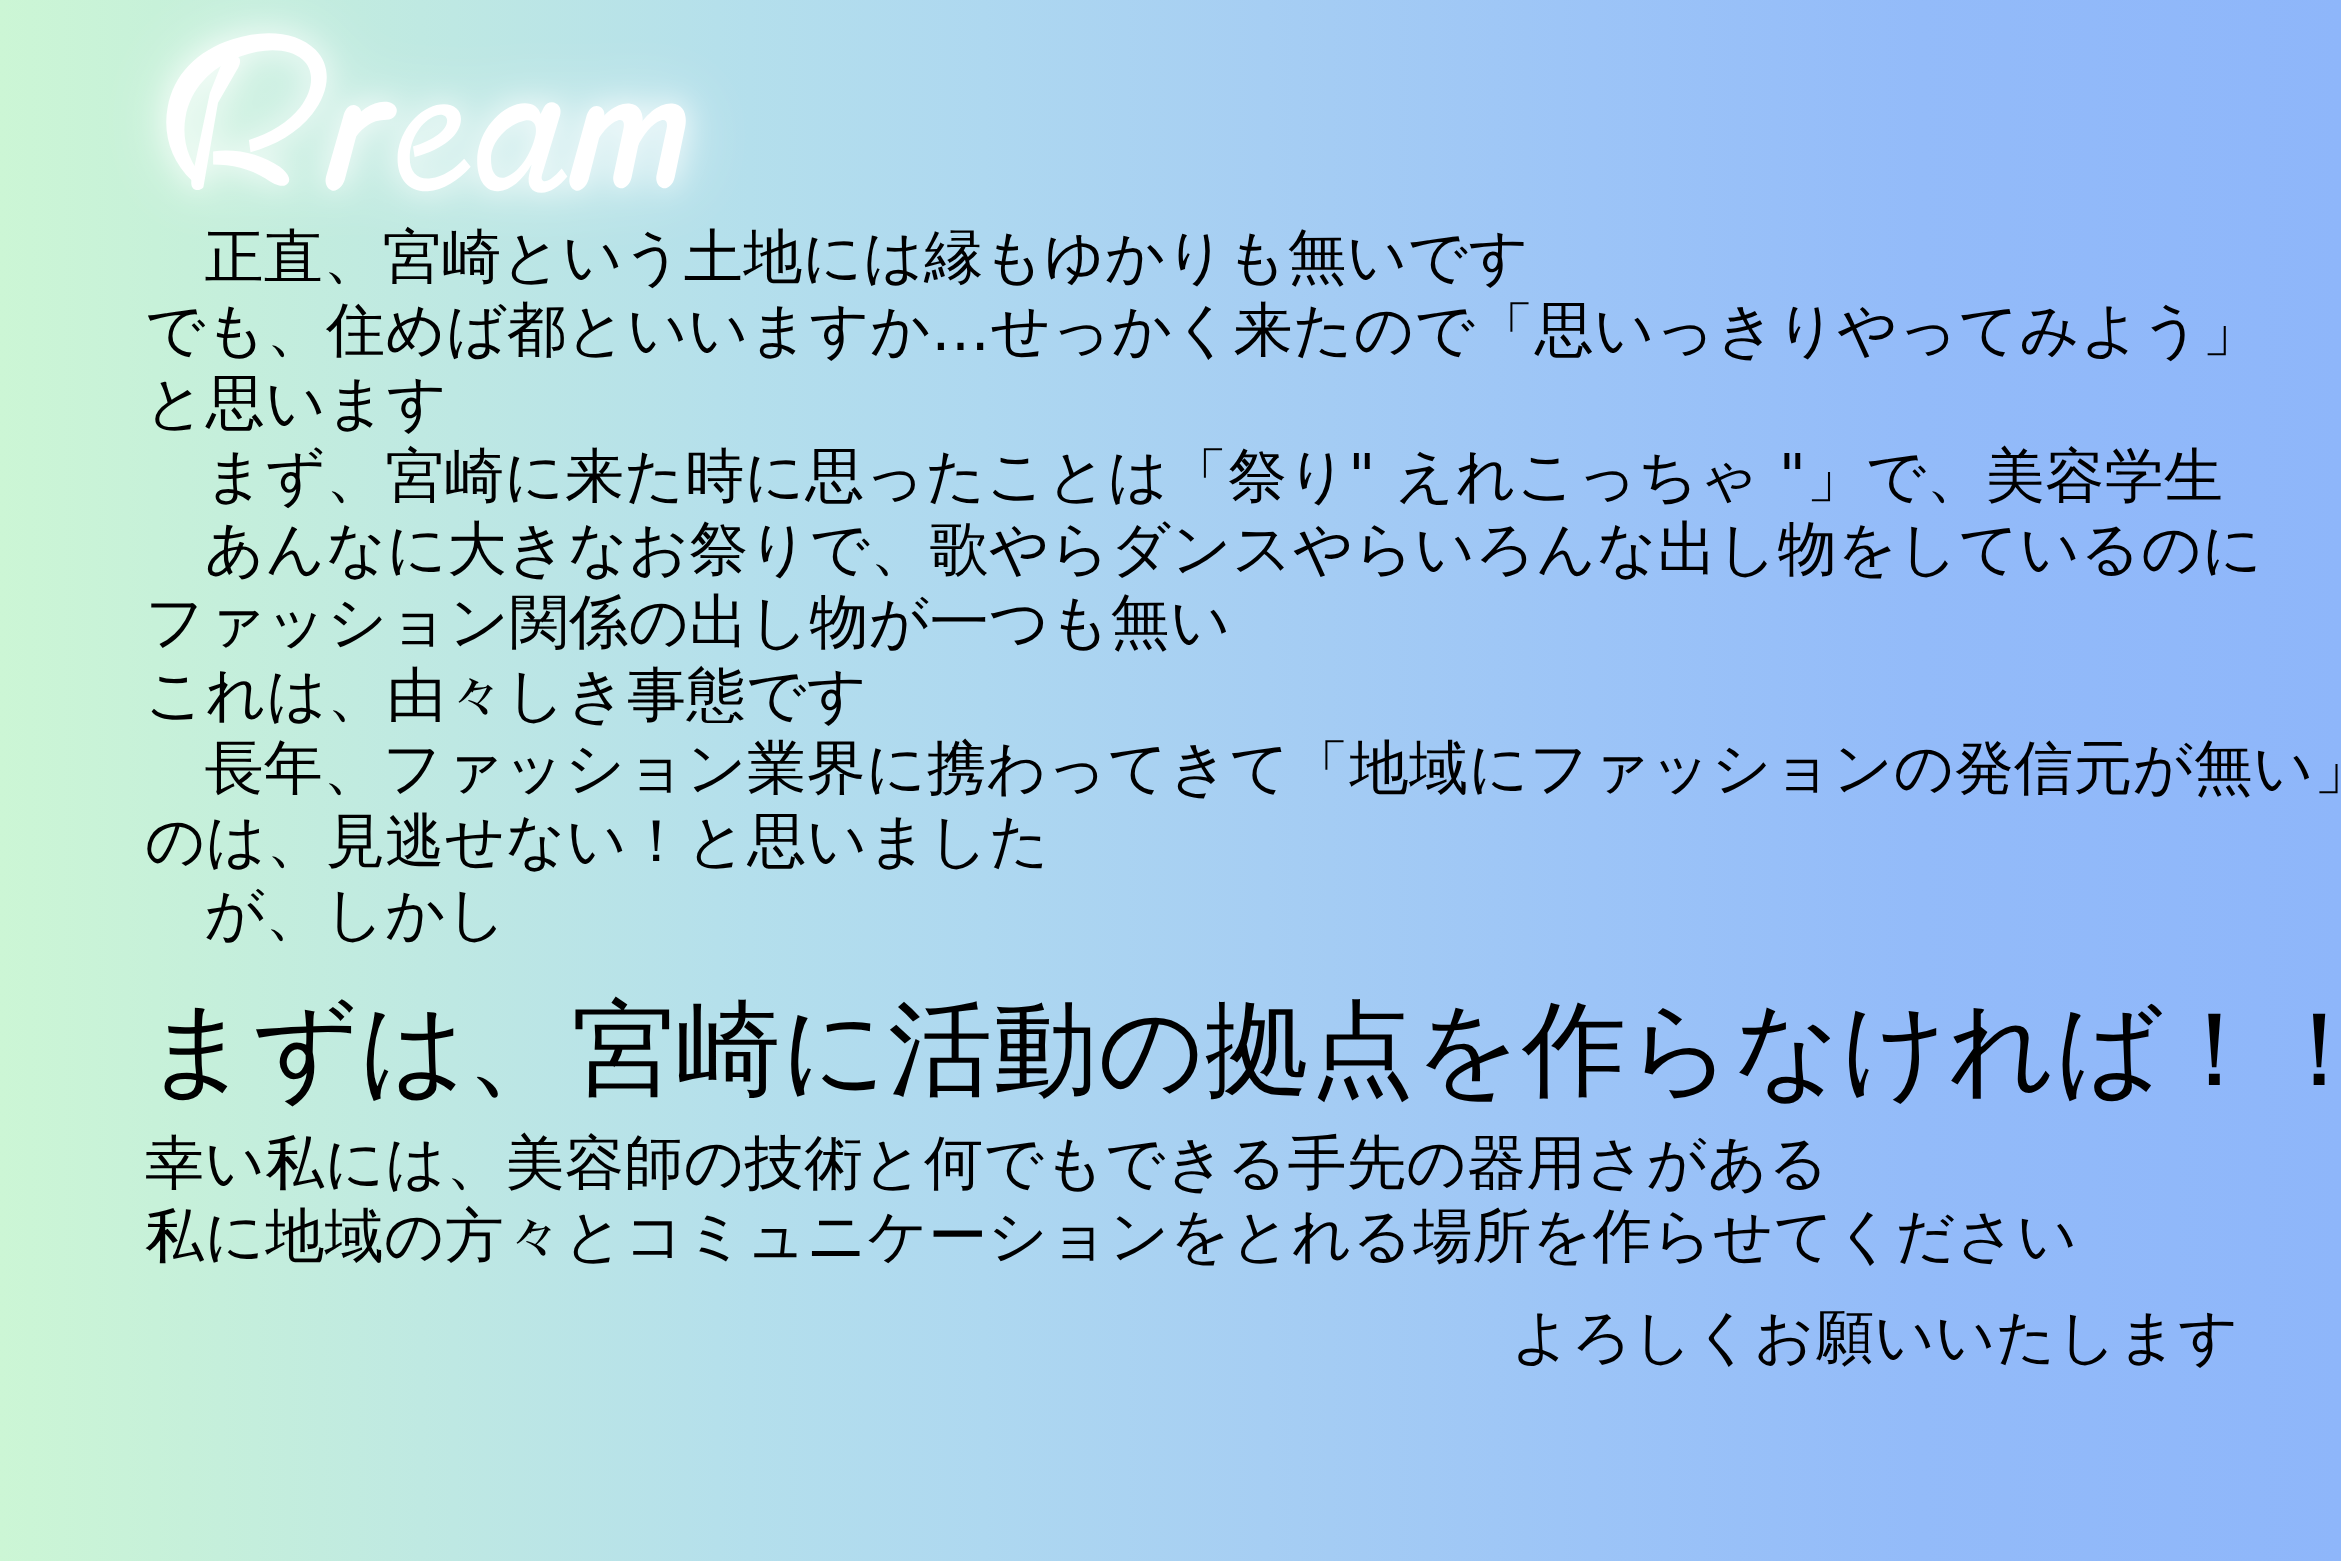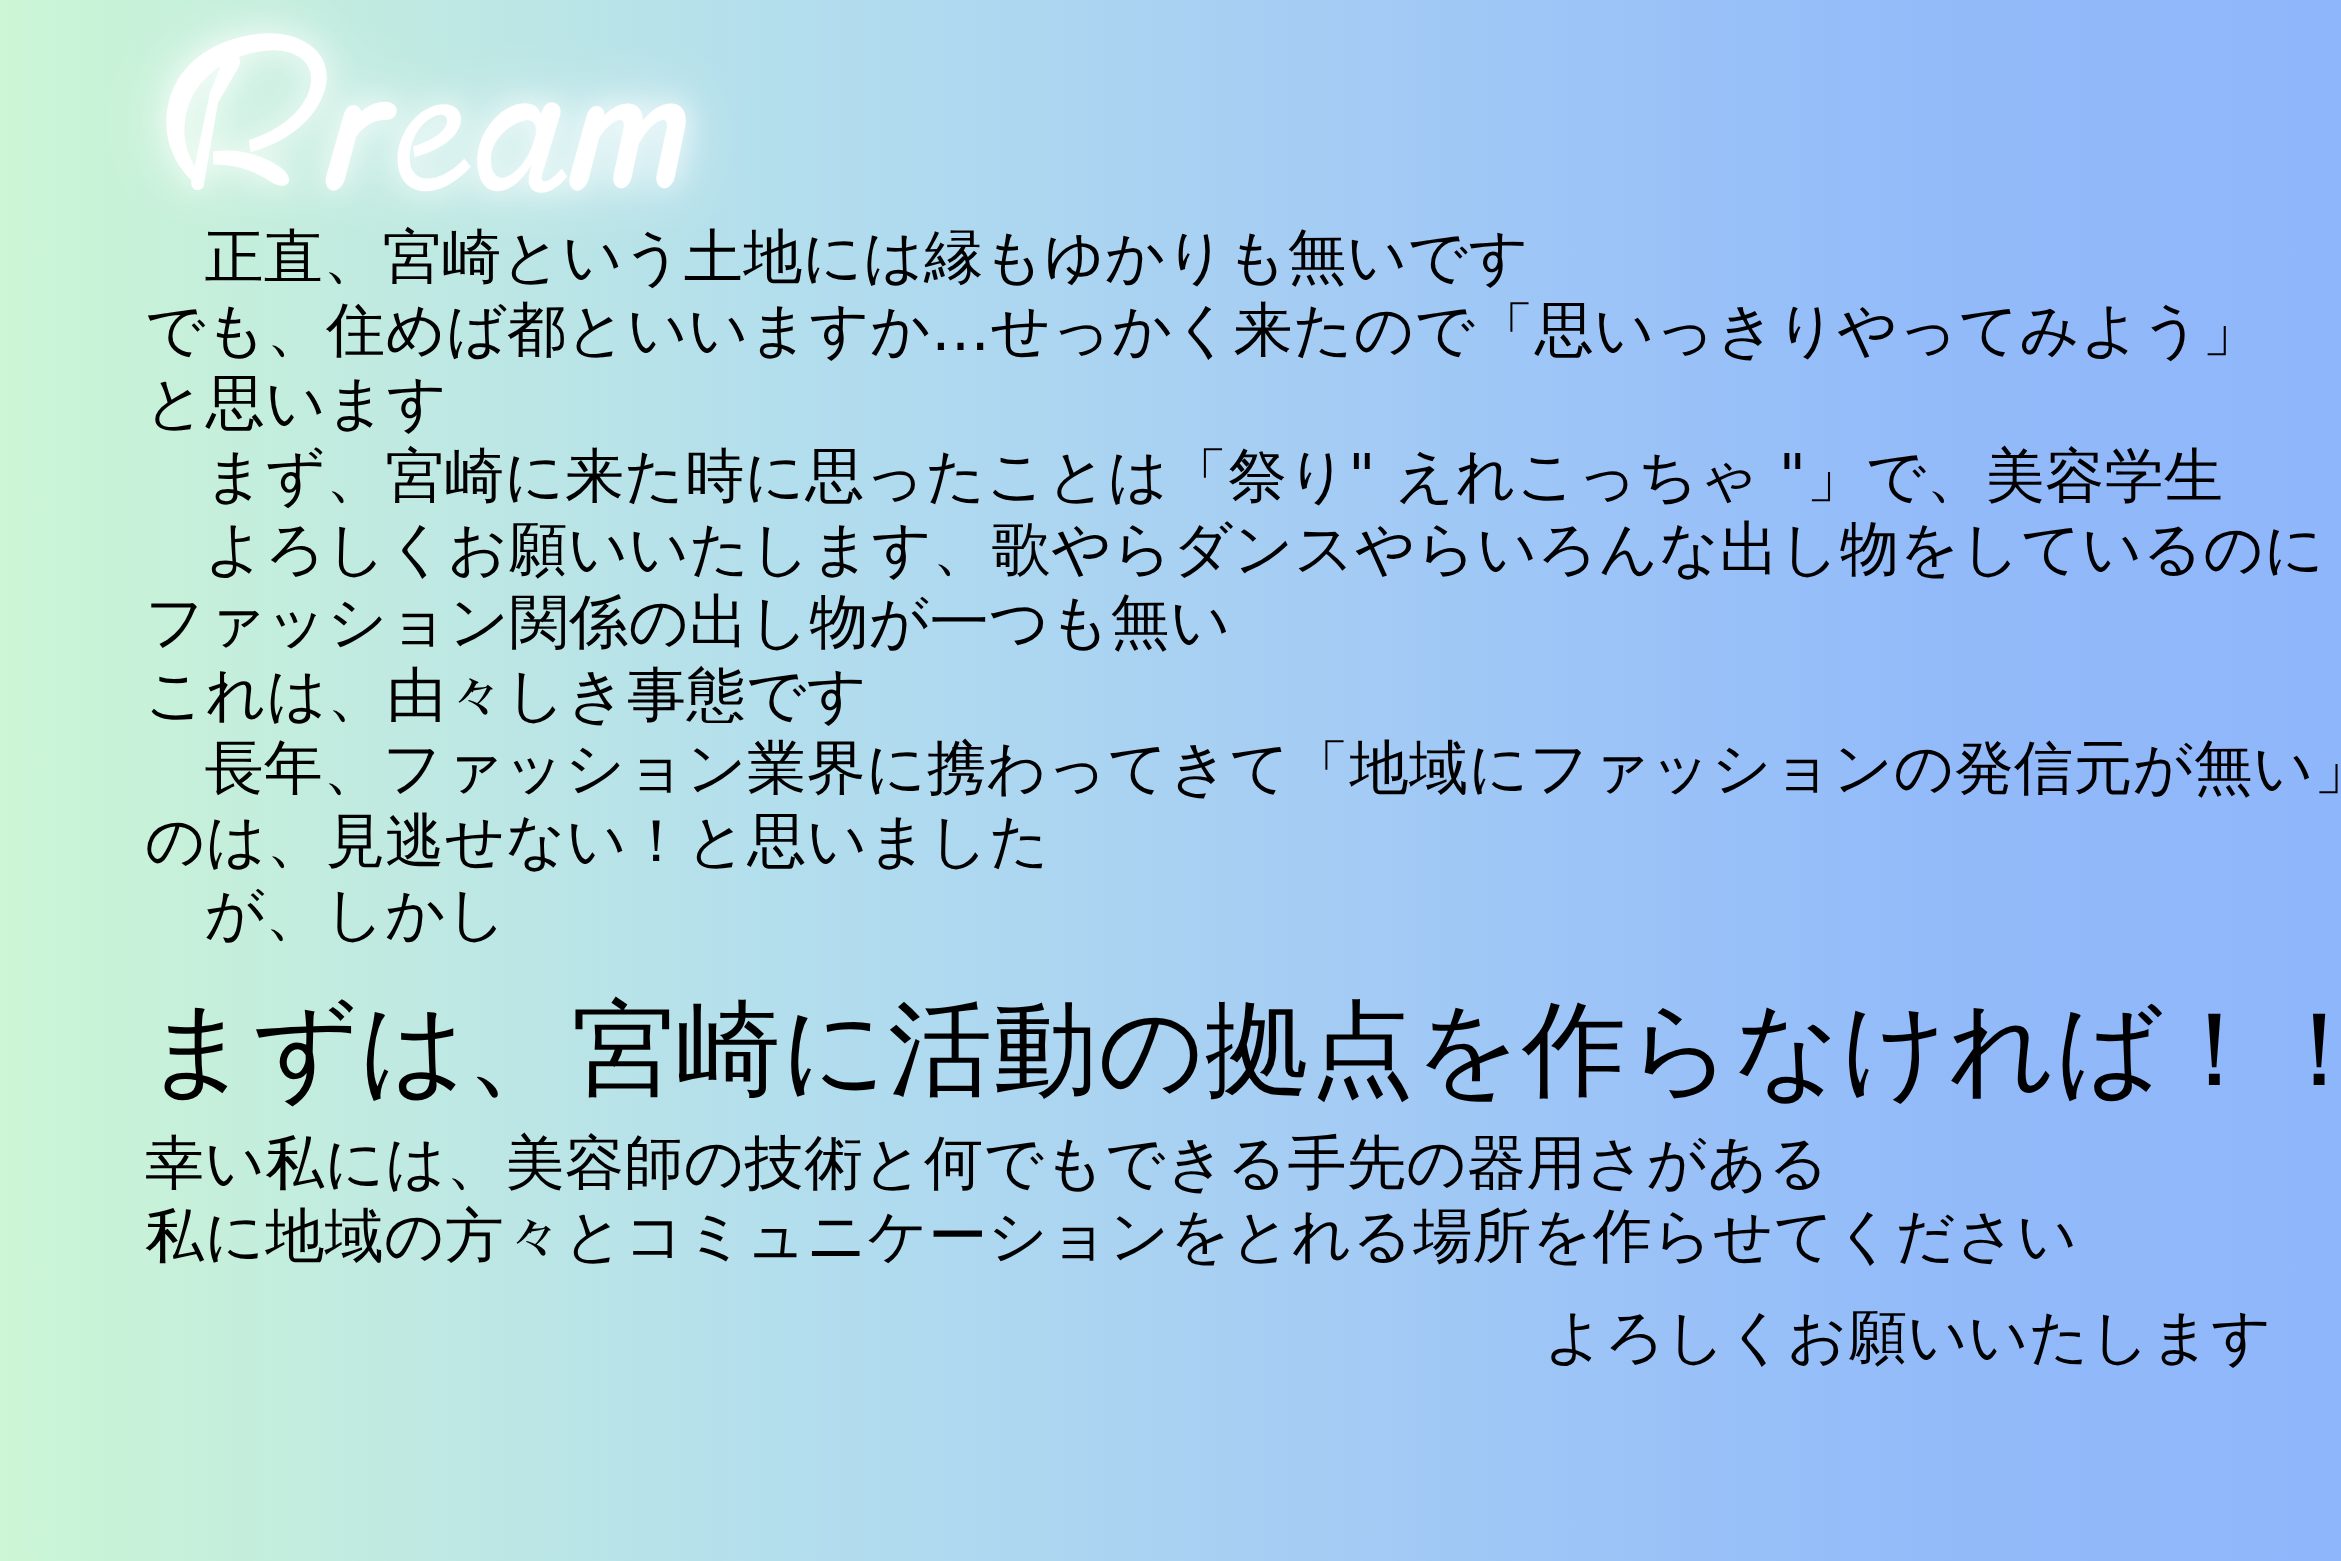--- a/index.html
+++ b/index.html
@@ -77,21 +77,21 @@
     margin-bottom: 9.8px;
     letter-spacing: 0.8px;
   }
 
   .line.tail-gap {
   }
 
   .line.right {
     text-align: right;
     padding-left: 0;
-    padding-right: 70px;
+    padding-right: 103px;
     margin-top: 28px;
   }
 </style>
 </head>
 <body>
 
 <div id="slide">
 
   <div id="logo">
     <svg viewBox="0 0 720 215" xmlns="http://www.w3.org/2000/svg" aria-hidden="true">
@@ -202,21 +202,21 @@
                  C663 129 651 143 643 161 Z"></path>
       </g>
     </svg>
   </div>
 
   <div id="body-text">
     <div class="line">　正直、宮崎という土地には縁もゆかりも無いです</div>
     <div class="line">でも、住めば都といいますか…せっかく来たので「思いっきりやってみよう」</div>
     <div class="line">と思います</div>
     <div class="line">　まず、宮崎に来た時に思ったことは「祭り" えれこっちゃ "」で、美容学生</div>
-    <div class="line">　よろしくお願いいたします、歌やらダンスやらいろんな出し物をしているのに</div>
+    <div class="line">　あんなに大きなお祭りで、歌やらダンスやらいろんな出し物をしているのに</div>
     <div class="line">ファッション関係の出し物が一つも無い</div>
     <div class="line">これは、由々しき事態です</div>
     <div class="line">　長年、ファッション業界に携わってきて「地域にファッションの発信元が無い」</div>
     <div class="line">のは、見逃せない！と思いました</div>
     <div class="line">　が、しかし</div>
     <div class="line headline">まずは、宮崎に活動の拠点を作らなければ！！</div>
     <div class="line tail-gap">幸い私には、美容師の技術と何でもできる手先の器用さがある</div>
     <div class="line">私に地域の方々とコミュニケーションをとれる場所を作らせてください</div>
     <div class="line right">よろしくお願いいたします</div>
   </div>

